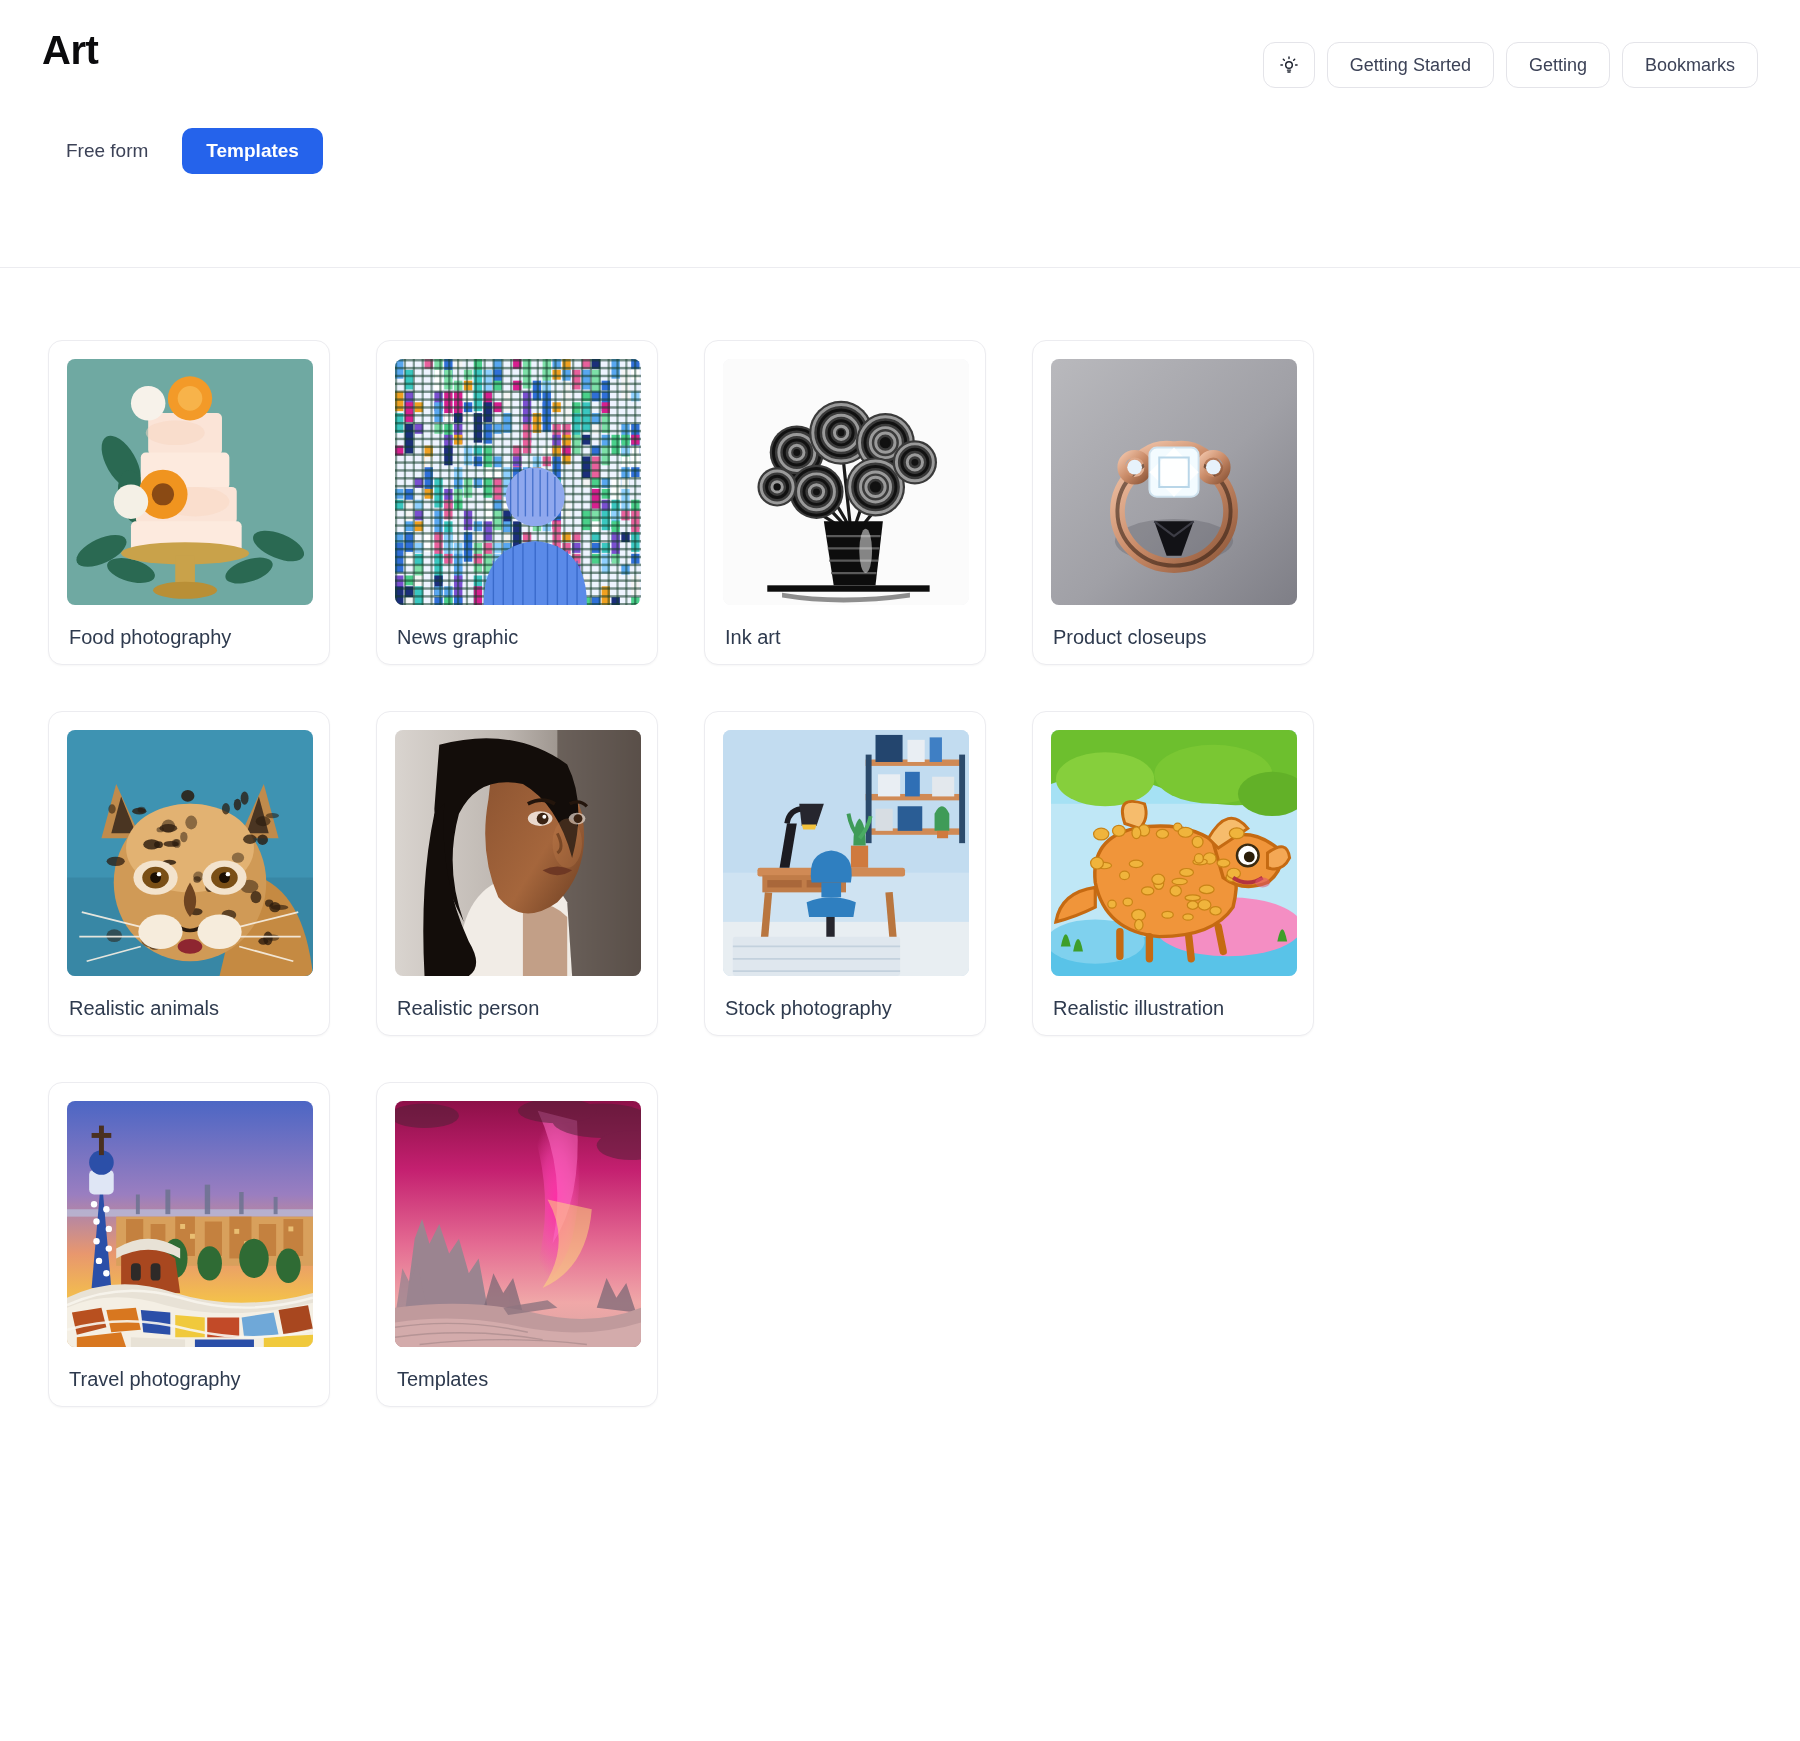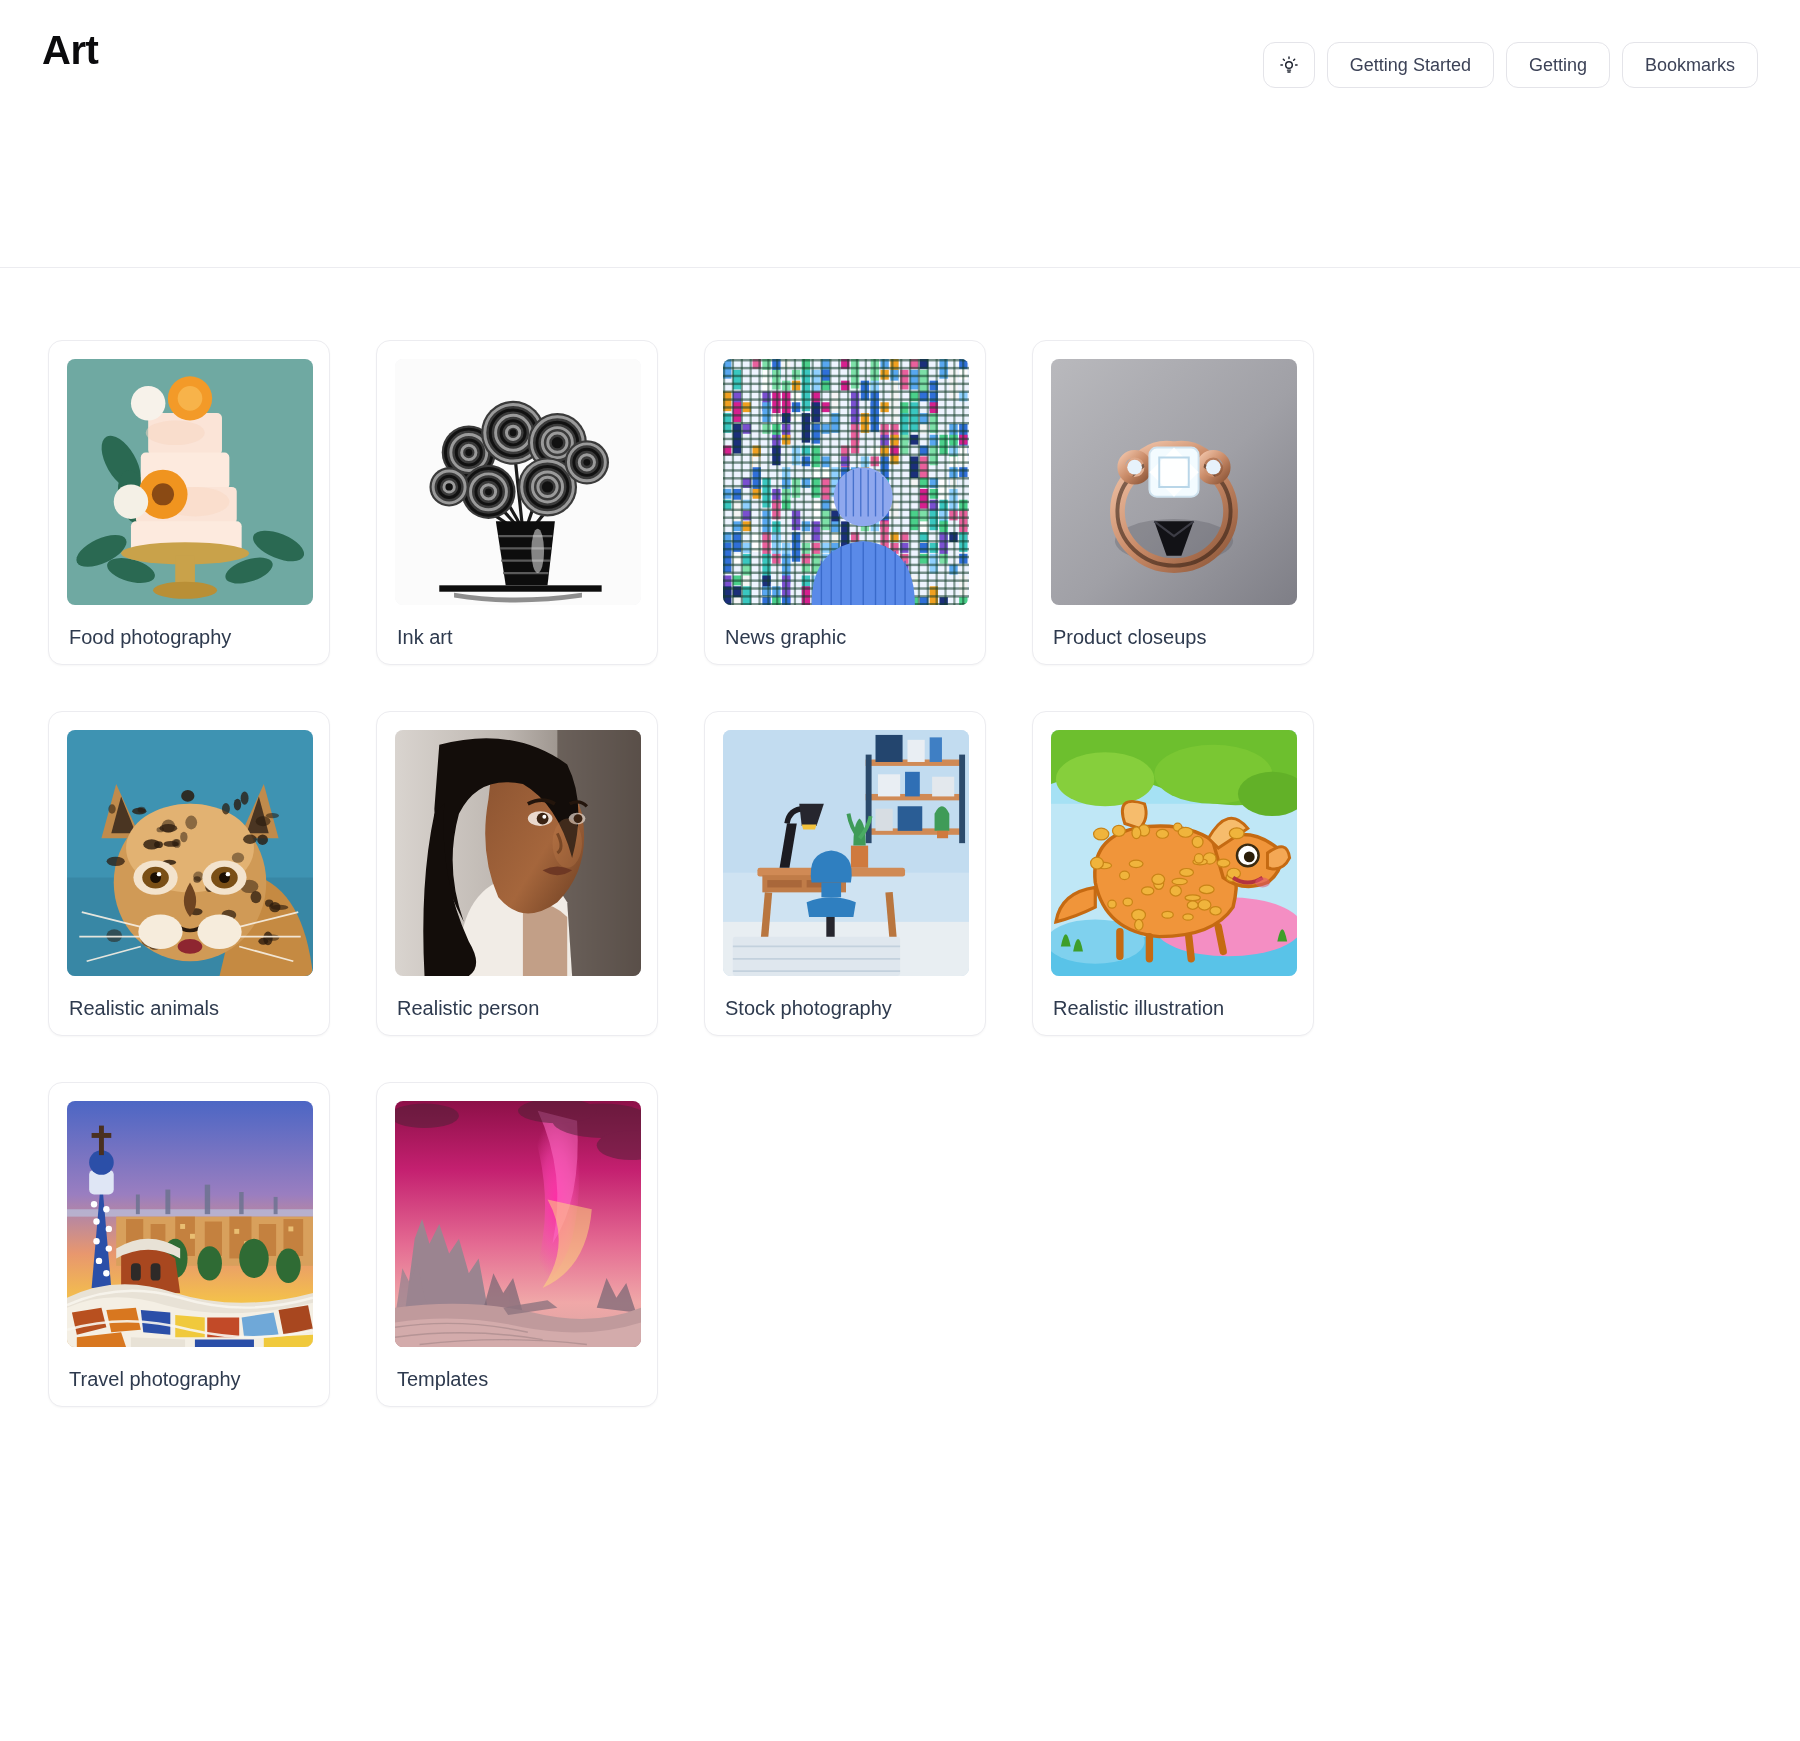--- a/index.html
+++ b/index.html
@@ -151,20 +151,24 @@
             <circle cx="12" cy="12" r="3.6"></circle>
             <path d="M10.4 17.6h3.2M10.8 19.6h2.4"></path>
           </svg>
         </span>
       </button>
       <button class="hdr-btn">Getting Started</button>
       <button class="hdr-btn">Getting</button>
       <button class="hdr-btn">Bookmarks</button>
     </div>
 
+    <div class="tabs">
+      <button class="tab">Free form</button>
+      <button class="tab active">Templates</button>
+    </div>
   </div>
 
   <div class="grid-wrap">
     <div class="grid" id="grid">
         <div class="card">
           <div class="thumb">
     <svg viewBox="0 0 100 100" preserveAspectRatio="none">
       <rect width="100" height="100" fill="#6fa9a2"></rect>
       <g fill="#1f5e45" opacity=".85">
         <ellipse cx="14" cy="78" rx="11" ry="5" transform="rotate(-25 14 78)"></ellipse>
@@ -190,103 +194,20 @@
         <circle cx="50" cy="16" r="9" fill="#f39a28"></circle>
         <circle cx="50" cy="16" r="5" fill="#f7b34a"></circle>
         <circle cx="33" cy="18" r="7" fill="#f7f2ea"></circle>
         <circle cx="39" cy="55" r="10" fill="#f0941f"></circle>
         <circle cx="39" cy="55" r="4.5" fill="#8a4a14"></circle>
         <circle cx="26" cy="58" r="7" fill="#f4f0e6"></circle>
       </g>
     </svg>
           </div>
           <div class="card-label">Food photography</div>
-        </div>
-        <div class="card">
-          <div class="thumb">
-            <svg viewBox="0 0 100 100" preserveAspectRatio="none">
-      <rect width="100" height="100" fill="#fbfbfb"></rect>
-      <g stroke="#1a1a1a" stroke-width="1.3" fill="none">
-        <path d="M30 40 Q46 56 52 70"></path>
-                <path d="M48 32 Q50 52 52 70"></path>
-        <path d="M66 36 Q58 54 53 70"></path>
-                <path d="M78 44 Q64 58 55 70"></path>
-        <path d="M22 54 Q40 62 51 71"></path>
-                <path d="M38 56 Q46 63 52 71"></path>
-      </g>
-      <g>
-                <circle cx="30" cy="38" r="11" fill="#3a3a3a"></circle>
-                <circle cx="30" cy="38" r="9.5" fill="none" stroke="#111" stroke-width="1.2"></circle>
-                <circle cx="30" cy="38" r="7.3" fill="none" stroke="#9a9a9a" stroke-width="1.2"></circle>
-                <circle cx="30" cy="38" r="5.1" fill="none" stroke="#111" stroke-width="1.2"></circle>
-                <circle cx="30" cy="38" r="2.8999999999999995" fill="none" stroke="#9a9a9a" stroke-width="1.2"></circle>
-                <circle cx="30" cy="38" r="1.4" fill="#111"></circle>
-              </g>
-              <g>
-                <circle cx="48" cy="30" r="13" fill="#3a3a3a"></circle>
-                <circle cx="48" cy="30" r="11.5" fill="none" stroke="#9a9a9a" stroke-width="1.2"></circle>
-                <circle cx="48" cy="30" r="9.3" fill="none" stroke="#111" stroke-width="1.2"></circle>
-                <circle cx="48" cy="30" r="7.1000000000000005" fill="none" stroke="#9a9a9a" stroke-width="1.2"></circle>
-                <circle cx="48" cy="30" r="4.9" fill="none" stroke="#111" stroke-width="1.2"></circle>
-                <circle cx="48" cy="30" r="2.7" fill="none" stroke="#9a9a9a" stroke-width="1.2"></circle>
-                <circle cx="48" cy="30" r="1.4" fill="#111"></circle>
-              </g>
-              <g>
-                <circle cx="66" cy="34" r="12" fill="#3a3a3a"></circle>
-                <circle cx="66" cy="34" r="10.5" fill="none" stroke="#9a9a9a" stroke-width="1.2"></circle>
-                <circle cx="66" cy="34" r="8.3" fill="none" stroke="#111" stroke-width="1.2"></circle>
-                <circle cx="66" cy="34" r="6.1000000000000005" fill="none" stroke="#9a9a9a" stroke-width="1.2"></circle>
-                <circle cx="66" cy="34" r="3.9000000000000004" fill="none" stroke="#9a9a9a" stroke-width="1.2"></circle>
-                <circle cx="66" cy="34" r="1.7000000000000002" fill="none" stroke="#111" stroke-width="1.2"></circle>
-                <circle cx="66" cy="34" r="1.4" fill="#111"></circle>
-              </g>
-              <g>
-                <circle cx="38" cy="54" r="11" fill="#3a3a3a"></circle>
-                <circle cx="38" cy="54" r="9.5" fill="none" stroke="#111" stroke-width="1.2"></circle>
-                <circle cx="38" cy="54" r="7.3" fill="none" stroke="#9a9a9a" stroke-width="1.2"></circle>
-                <circle cx="38" cy="54" r="5.1" fill="none" stroke="#111" stroke-width="1.2"></circle>
-                <circle cx="38" cy="54" r="2.8999999999999995" fill="none" stroke="#9a9a9a" stroke-width="1.2"></circle>
-                <circle cx="38" cy="54" r="1.4" fill="#111"></circle>
-              </g>
-              <g>
-                <circle cx="62" cy="52" r="12" fill="#3a3a3a"></circle>
-                <circle cx="62" cy="52" r="10.5" fill="none" stroke="#9a9a9a" stroke-width="1.2"></circle>
-                <circle cx="62" cy="52" r="8.3" fill="none" stroke="#111" stroke-width="1.2"></circle>
-                <circle cx="62" cy="52" r="6.1000000000000005" fill="none" stroke="#9a9a9a" stroke-width="1.2"></circle>
-                <circle cx="62" cy="52" r="3.9000000000000004" fill="none" stroke="#9a9a9a" stroke-width="1.2"></circle>
-                <circle cx="62" cy="52" r="1.7000000000000002" fill="none" stroke="#111" stroke-width="1.2"></circle>
-                <circle cx="62" cy="52" r="1.4" fill="#111"></circle>
-              </g>
-              <g>
-                <circle cx="78" cy="42" r="9" fill="#3a3a3a"></circle>
-                <circle cx="78" cy="42" r="7.5" fill="none" stroke="#9a9a9a" stroke-width="1.2"></circle>
-                <circle cx="78" cy="42" r="5.3" fill="none" stroke="#111" stroke-width="1.2"></circle>
-                <circle cx="78" cy="42" r="3.0999999999999996" fill="none" stroke="#9a9a9a" stroke-width="1.2"></circle>
-                <circle cx="78" cy="42" r="1.4" fill="#111"></circle>
-              </g>
-              <g>
-                <circle cx="22" cy="52" r="8" fill="#3a3a3a"></circle>
-                <circle cx="22" cy="52" r="6.5" fill="none" stroke="#9a9a9a" stroke-width="1.2"></circle>
-                <circle cx="22" cy="52" r="4.3" fill="none" stroke="#111" stroke-width="1.2"></circle>
-                <circle cx="22" cy="52" r="2.0999999999999996" fill="none" stroke="#9a9a9a" stroke-width="1.2"></circle>
-                <circle cx="22" cy="52" r="1.4" fill="#111"></circle>
-              </g>
-      <path d="M41 66 L65 66 L62 92 L45 92 Z" fill="#0d0d0d"></path>
-      <g stroke="#5a5a5a" stroke-width="0.9" fill="none">
-        <path d="M42 72 H64"></path>
-                <path d="M42.6 77 H63.6"></path>
-                <path d="M43.2 82 H63"></path>
-                <path d="M44 87 H62.4"></path>
-      </g>
-      <ellipse cx="58" cy="78" rx="2.6" ry="9" fill="#e9e9e9" opacity=".55"></ellipse>
-      <rect x="18" y="92" width="66" height="2.6" fill="#0d0d0d"></rect>
-      <path d="M24 95 Q48 99 76 95 L76 97 Q48 101 24 97 Z" fill="#222" opacity=".5"></path>
-    </svg>
-          </div>
-          <div class="card-label">Ink art</div>
         </div>
         <div class="card">
           <div class="thumb">
             <svg viewBox="0 0 100 100" preserveAspectRatio="none">
       <rect width="100" height="100" fill="#eef4ff"></rect>
               <rect x="0.0" y="0.0" width="3.4" height="8" fill="#58a7f0"></rect>
               <rect x="12.0" y="0.0" width="3.4" height="4" fill="#e9609c"></rect>
               <rect x="16.0" y="0.0" width="3.4" height="8" fill="#7de0a8"></rect>
               <rect x="20.0" y="0.0" width="3.4" height="8" fill="#2f6fd8"></rect>
               <rect x="24.0" y="0.0" width="3.4" height="4" fill="#f5f5f5"></rect>
@@ -663,20 +584,103 @@
                 <path d="M66 76 V100"></path>
                 <path d="M70 78 V100"></path>
                 <path d="M74 82 V100"></path>
       </g>
     </svg>
           </div>
           <div class="card-label">News graphic</div>
         </div>
         <div class="card">
           <div class="thumb">
+            <svg viewBox="0 0 100 100" preserveAspectRatio="none">
+      <rect width="100" height="100" fill="#fbfbfb"></rect>
+      <g stroke="#1a1a1a" stroke-width="1.3" fill="none">
+        <path d="M30 40 Q46 56 52 70"></path>
+                <path d="M48 32 Q50 52 52 70"></path>
+        <path d="M66 36 Q58 54 53 70"></path>
+                <path d="M78 44 Q64 58 55 70"></path>
+        <path d="M22 54 Q40 62 51 71"></path>
+                <path d="M38 56 Q46 63 52 71"></path>
+      </g>
+      <g>
+                <circle cx="30" cy="38" r="11" fill="#3a3a3a"></circle>
+                <circle cx="30" cy="38" r="9.5" fill="none" stroke="#111" stroke-width="1.2"></circle>
+                <circle cx="30" cy="38" r="7.3" fill="none" stroke="#9a9a9a" stroke-width="1.2"></circle>
+                <circle cx="30" cy="38" r="5.1" fill="none" stroke="#111" stroke-width="1.2"></circle>
+                <circle cx="30" cy="38" r="2.8999999999999995" fill="none" stroke="#9a9a9a" stroke-width="1.2"></circle>
+                <circle cx="30" cy="38" r="1.4" fill="#111"></circle>
+              </g>
+              <g>
+                <circle cx="48" cy="30" r="13" fill="#3a3a3a"></circle>
+                <circle cx="48" cy="30" r="11.5" fill="none" stroke="#9a9a9a" stroke-width="1.2"></circle>
+                <circle cx="48" cy="30" r="9.3" fill="none" stroke="#111" stroke-width="1.2"></circle>
+                <circle cx="48" cy="30" r="7.1000000000000005" fill="none" stroke="#9a9a9a" stroke-width="1.2"></circle>
+                <circle cx="48" cy="30" r="4.9" fill="none" stroke="#111" stroke-width="1.2"></circle>
+                <circle cx="48" cy="30" r="2.7" fill="none" stroke="#9a9a9a" stroke-width="1.2"></circle>
+                <circle cx="48" cy="30" r="1.4" fill="#111"></circle>
+              </g>
+              <g>
+                <circle cx="66" cy="34" r="12" fill="#3a3a3a"></circle>
+                <circle cx="66" cy="34" r="10.5" fill="none" stroke="#9a9a9a" stroke-width="1.2"></circle>
+                <circle cx="66" cy="34" r="8.3" fill="none" stroke="#111" stroke-width="1.2"></circle>
+                <circle cx="66" cy="34" r="6.1000000000000005" fill="none" stroke="#9a9a9a" stroke-width="1.2"></circle>
+                <circle cx="66" cy="34" r="3.9000000000000004" fill="none" stroke="#9a9a9a" stroke-width="1.2"></circle>
+                <circle cx="66" cy="34" r="1.7000000000000002" fill="none" stroke="#111" stroke-width="1.2"></circle>
+                <circle cx="66" cy="34" r="1.4" fill="#111"></circle>
+              </g>
+              <g>
+                <circle cx="38" cy="54" r="11" fill="#3a3a3a"></circle>
+                <circle cx="38" cy="54" r="9.5" fill="none" stroke="#111" stroke-width="1.2"></circle>
+                <circle cx="38" cy="54" r="7.3" fill="none" stroke="#9a9a9a" stroke-width="1.2"></circle>
+                <circle cx="38" cy="54" r="5.1" fill="none" stroke="#111" stroke-width="1.2"></circle>
+                <circle cx="38" cy="54" r="2.8999999999999995" fill="none" stroke="#9a9a9a" stroke-width="1.2"></circle>
+                <circle cx="38" cy="54" r="1.4" fill="#111"></circle>
+              </g>
+              <g>
+                <circle cx="62" cy="52" r="12" fill="#3a3a3a"></circle>
+                <circle cx="62" cy="52" r="10.5" fill="none" stroke="#9a9a9a" stroke-width="1.2"></circle>
+                <circle cx="62" cy="52" r="8.3" fill="none" stroke="#111" stroke-width="1.2"></circle>
+                <circle cx="62" cy="52" r="6.1000000000000005" fill="none" stroke="#9a9a9a" stroke-width="1.2"></circle>
+                <circle cx="62" cy="52" r="3.9000000000000004" fill="none" stroke="#9a9a9a" stroke-width="1.2"></circle>
+                <circle cx="62" cy="52" r="1.7000000000000002" fill="none" stroke="#111" stroke-width="1.2"></circle>
+                <circle cx="62" cy="52" r="1.4" fill="#111"></circle>
+              </g>
+              <g>
+                <circle cx="78" cy="42" r="9" fill="#3a3a3a"></circle>
+                <circle cx="78" cy="42" r="7.5" fill="none" stroke="#9a9a9a" stroke-width="1.2"></circle>
+                <circle cx="78" cy="42" r="5.3" fill="none" stroke="#111" stroke-width="1.2"></circle>
+                <circle cx="78" cy="42" r="3.0999999999999996" fill="none" stroke="#9a9a9a" stroke-width="1.2"></circle>
+                <circle cx="78" cy="42" r="1.4" fill="#111"></circle>
+              </g>
+              <g>
+                <circle cx="22" cy="52" r="8" fill="#3a3a3a"></circle>
+                <circle cx="22" cy="52" r="6.5" fill="none" stroke="#9a9a9a" stroke-width="1.2"></circle>
+                <circle cx="22" cy="52" r="4.3" fill="none" stroke="#111" stroke-width="1.2"></circle>
+                <circle cx="22" cy="52" r="2.0999999999999996" fill="none" stroke="#9a9a9a" stroke-width="1.2"></circle>
+                <circle cx="22" cy="52" r="1.4" fill="#111"></circle>
+              </g>
+      <path d="M41 66 L65 66 L62 92 L45 92 Z" fill="#0d0d0d"></path>
+      <g stroke="#5a5a5a" stroke-width="0.9" fill="none">
+        <path d="M42 72 H64"></path>
+                <path d="M42.6 77 H63.6"></path>
+                <path d="M43.2 82 H63"></path>
+                <path d="M44 87 H62.4"></path>
+      </g>
+      <ellipse cx="58" cy="78" rx="2.6" ry="9" fill="#e9e9e9" opacity=".55"></ellipse>
+      <rect x="18" y="92" width="66" height="2.6" fill="#0d0d0d"></rect>
+      <path d="M24 95 Q48 99 76 95 L76 97 Q48 101 24 97 Z" fill="#222" opacity=".5"></path>
+    </svg>
+          </div>
+          <div class="card-label">Ink art</div>
+        </div>
+        <div class="card">
+          <div class="thumb">
     <svg viewBox="0 0 100 100" preserveAspectRatio="none">
       <defs>
         <linearGradient id="rgbg" x1="0" y1="0" x2="1" y2="1">
           <stop offset="0%" stop-color="#b9b9bd"></stop>
                   <stop offset="55%" stop-color="#a0a0a6"></stop>
                   <stop offset="100%" stop-color="#7e7e86"></stop>
         </linearGradient>
         <linearGradient id="rose" x1="0" y1="0" x2="1" y2="1">
           <stop offset="0%" stop-color="#f0c3a8"></stop>
                   <stop offset="50%" stop-color="#c98b68"></stop>

